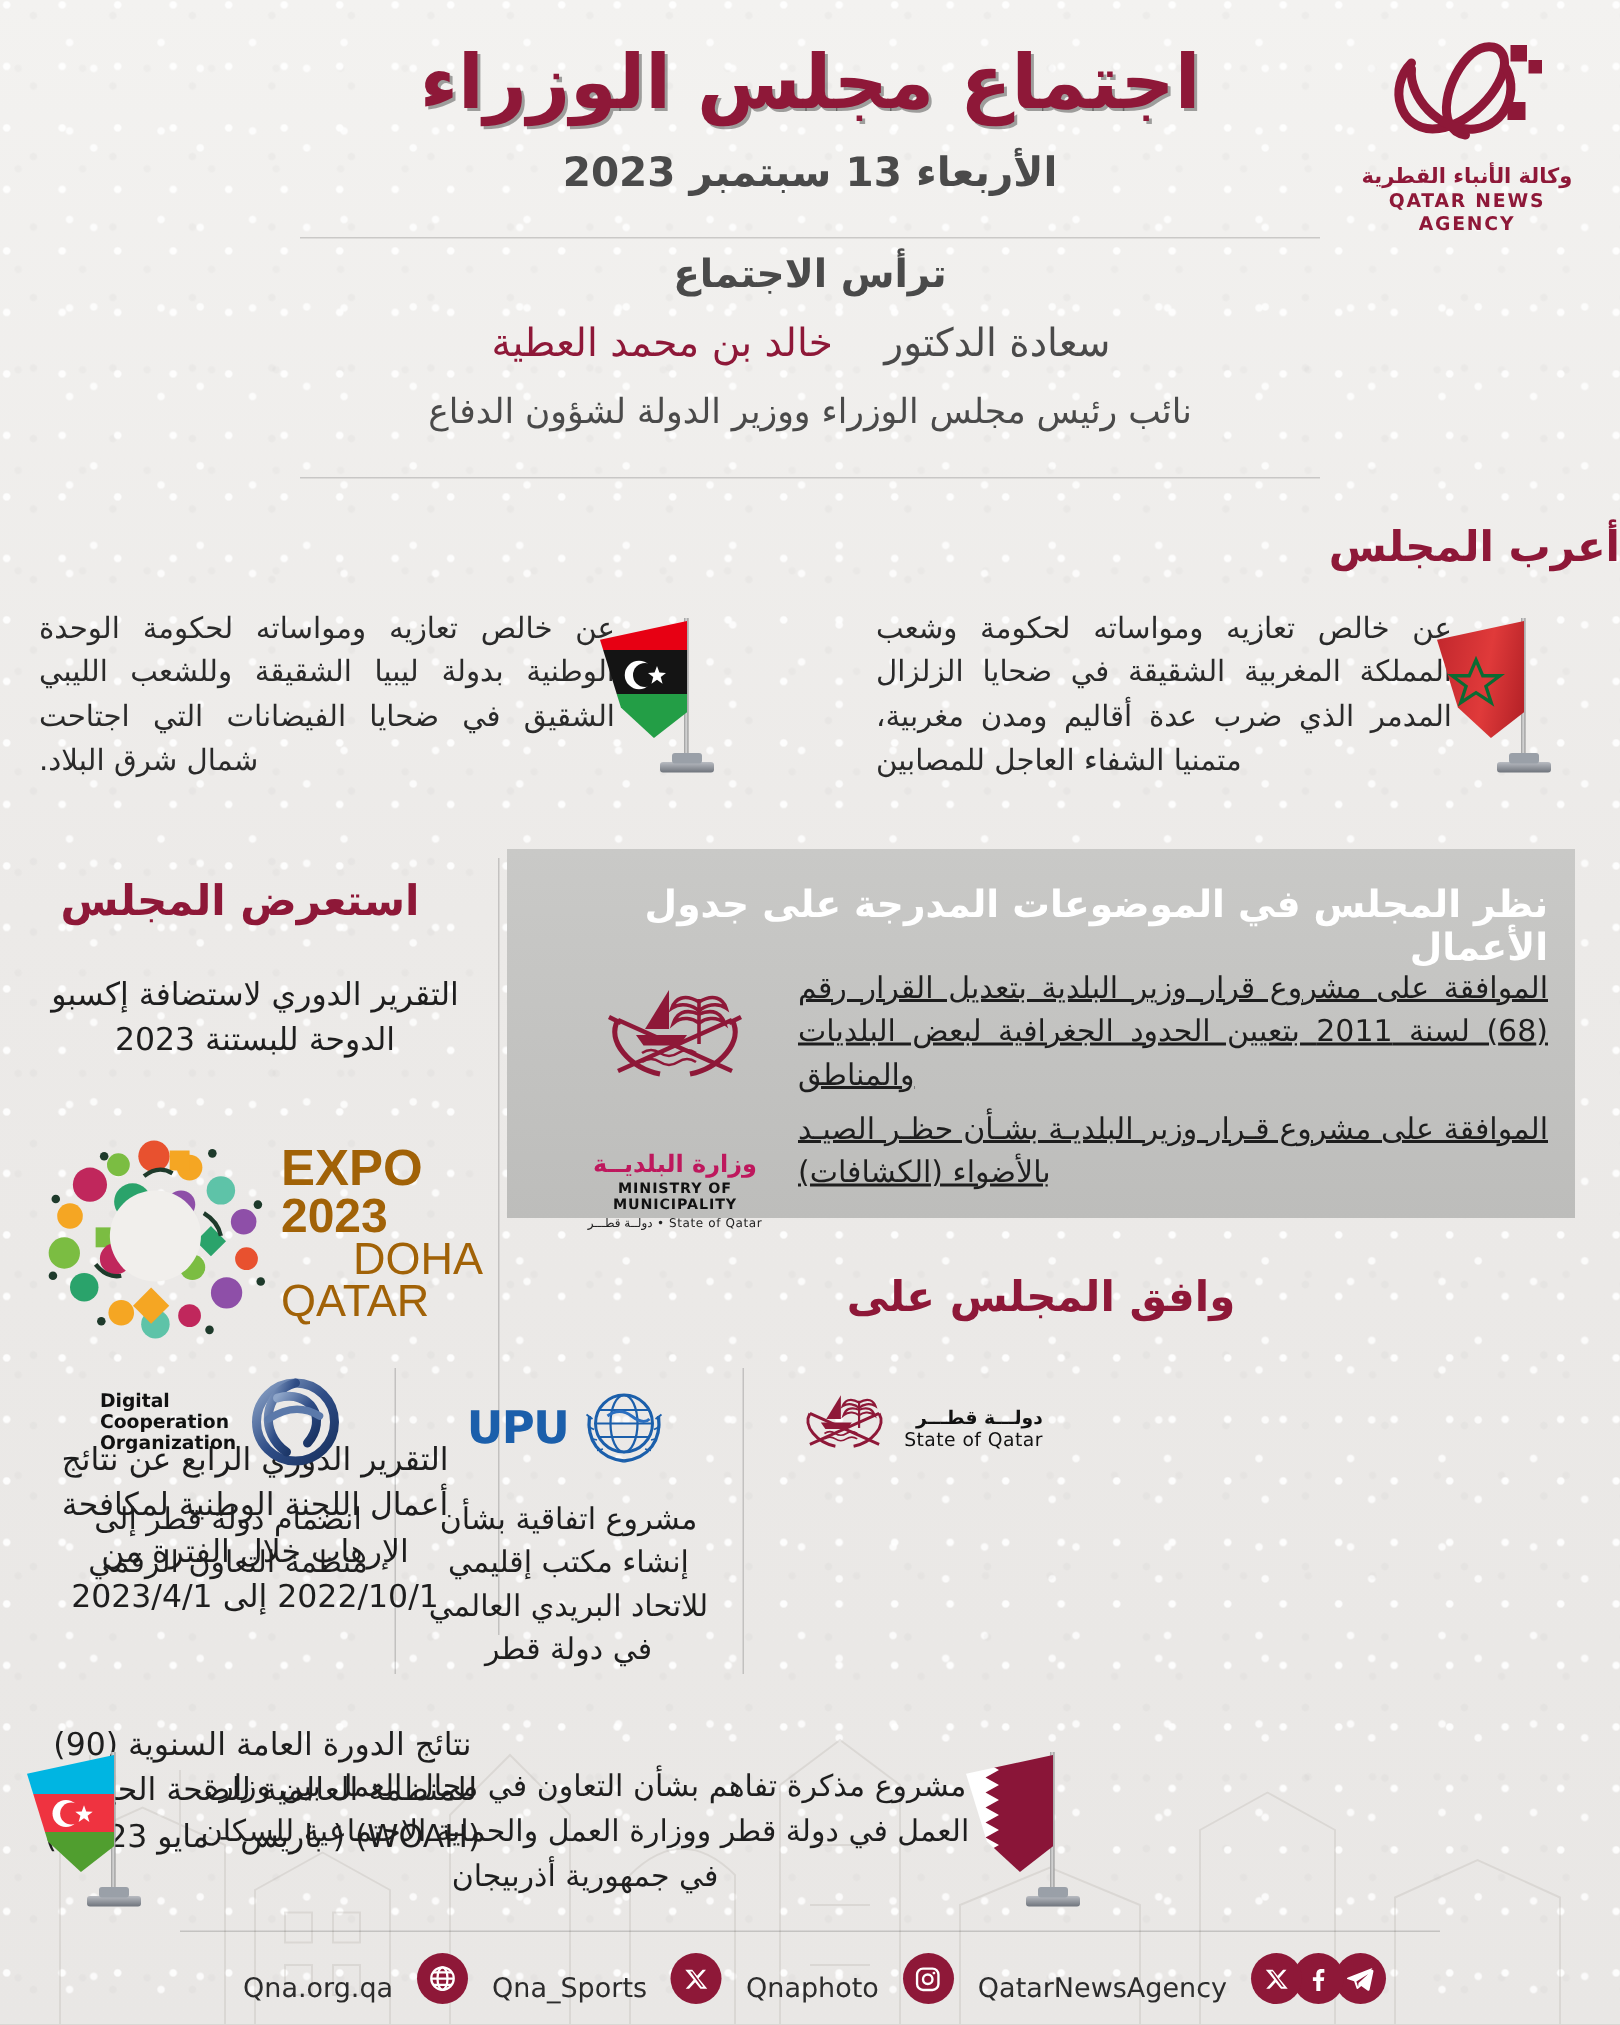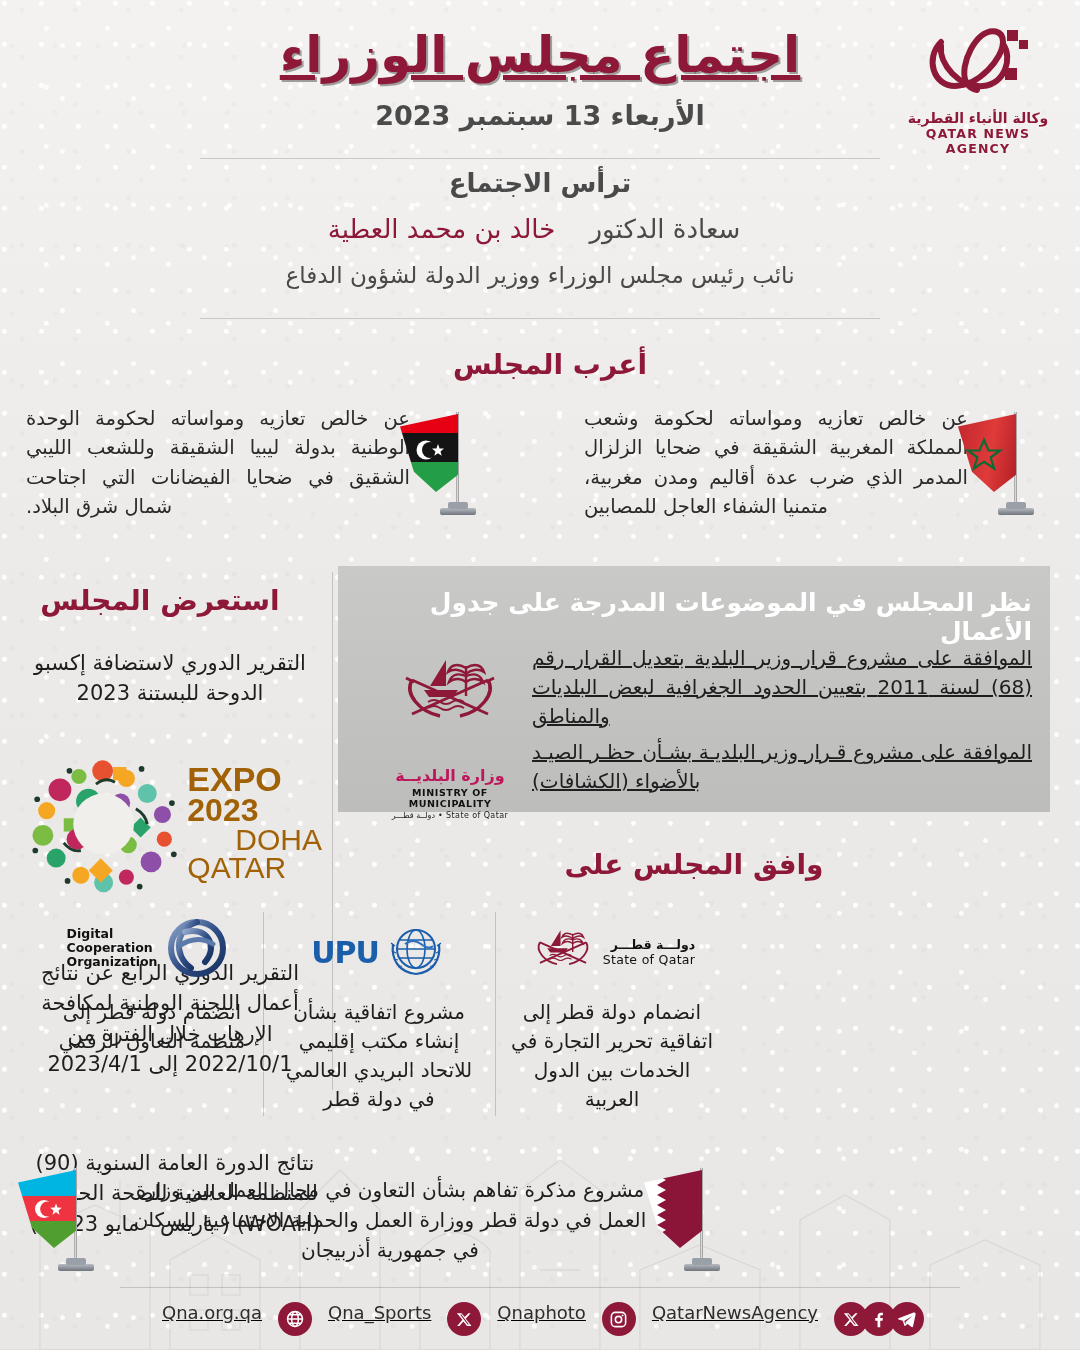--- a/index.html
+++ b/index.html
@@ -24,21 +24,20 @@
     position:absolute;left:0;right:0;bottom:0;height:330px;
     opacity:.30;pointer-events:none;
   }
 
   
   .hdr{position:absolute;top:0;left:0;right:0;height:170px;}
   .title{
     position:absolute;top:26px;left:0;right:0;text-align:center;
     font-size:50px;font-weight:bold;color:#8e1838;letter-spacing:0px;
     text-shadow:2px 2px 0 rgba(0,0,0,.35);
-    text-decoration:underline;
   }
   .subtitle{
     position:absolute;top:100px;left:0;right:0;text-align:center;
     font-size:27px;font-weight:bold;color:#4a4a4a;
   }
   .qna-logo{position:absolute;top:24px;right:22px;width:160px;text-align:center;}
   .qna-ar{font-size:14px;font-weight:bold;color:#8e1838;letter-spacing:1px;margin-top:2px;}
   .qna-en{font-size:12.5px;font-weight:bold;color:#8e1838;letter-spacing:1.2px;}
 
   .rule{position:absolute;height:1px;background:rgba(0,0,0,.16);}
@@ -83,21 +82,21 @@
   .vdiv{position:absolute;width:1px;background:rgba(0,0,0,.17);}
 
   
   .mou{position:absolute;display:flex;align-items:center;justify-content:center;gap:14px;}
   .mou .txt{font-size:20px;line-height:1.5;color:#1e1e1e;text-align:center;}
 
   
   .footer{position:absolute;left:0;right:0;bottom:0;height:62px;display:flex;align-items:center;justify-content:center;gap:10px;}
   .sico{width:34px;height:34px;border-radius:50%;background:#8e1838;display:flex;align-items:center;justify-content:center;color:#fff;flex:0 0 34px;}
   .shandle{font-size:18px;color:#2c2c2c;margin:0 16px 0 6px;white-space:nowrap;}
-  .sgroup{display:flex;align-items:flex-start;text-decoration:underline;}
+  .sgroup{display:flex;align-items:flex-end;}
   .sgroup .sico + .sico{margin-right:-6px;}
 
   
   .expo-txt{font-family:"Liberation Sans",sans-serif;font-weight:bold;color:#a16207;line-height:.95;text-align:left;}
 </style>
 </head>
 <body>
 
 <div class="page"></div>
 
@@ -144,21 +143,21 @@
 
 <div class="chair-lead">ترأس الاجتماع</div>
 <div class="chair-name">
   <span class="hon">سعادة الدكتور</span>
   <span class="nm">خالد بن محمد العطية</span>
 </div>
 <div class="chair-role">نائب رئيس مجلس الوزراء ووزير الدولة لشؤون الدفاع</div>
 
 <div class="rule" style="top:318px;left:200px;right:200px;"></div>
 
-<div class="sec-head" style="top:348px;left:0;right:0;text-align:center;padding-left:20px;">
+<div class="sec-head" style="top:348px;left:0;right:0;text-align:right;padding-left:20px;">
   <span style="position:relative;display:inline-block;">
     <span class="dot" style="right:-6px;"></span>
     <span>أعرب المجلس</span>
   </span>
 </div>
 
 <div class="cond" style="top:404px;right:26px;width:470px;">
   <div class="flagwrap">
     <div class="flagpole"></div>
     <div class="flagbase"></div>
@@ -308,21 +307,20 @@
         <path d="M72 18 C82 12, 88 16, 90 22 C84 18, 76 20, 72 24"></path>
         <path d="M72 26 C62 22, 57 26, 55 32 C61 27, 68 29, 72 32"></path>
         <path d="M72 26 C82 22, 87 26, 89 32 C83 27, 76 29, 72 32"></path>
       </g>
       <g stroke="#8e1838" stroke-width="1.8" fill="none">
         <path d="M34 52 q6 -4 12 0 t12 0 t12 0"></path>
           <path d="M34 58 q6 -4 12 0 t12 0 t12 0"></path>
       </g>
     </svg>
   </div>
-  <div class="cap">انضمام دولة قطر إلى اتفاقية تحرير التجارة في الخدمات بين الدول العربية</div>
 </div>
 
 <div class="appr" style="top:920px;right:598px;width:206px;">
   <div style="display:flex;align-items:center;justify-content:center;gap:6px;height:64px;">
     <svg width="62" height="60" viewBox="0 0 62 60">
       <circle cx="31" cy="27" r="19" fill="none" stroke="#1b5fab" stroke-width="2"></circle>
       <ellipse cx="31" cy="27" rx="9" ry="19" fill="none" stroke="#1b5fab" stroke-width="1.5"></ellipse>
       <path d="M12 27 h38 M15 18 h32 M15 36 h32" stroke="#1b5fab" stroke-width="1.3" fill="none"></path>
       <path d="M20 22 q8 -6 16 0 t12 2" stroke="#2b6fc0" stroke-width="2" fill="none"></path>
       <g stroke="#1b5fab" stroke-width="2.2" fill="none">

